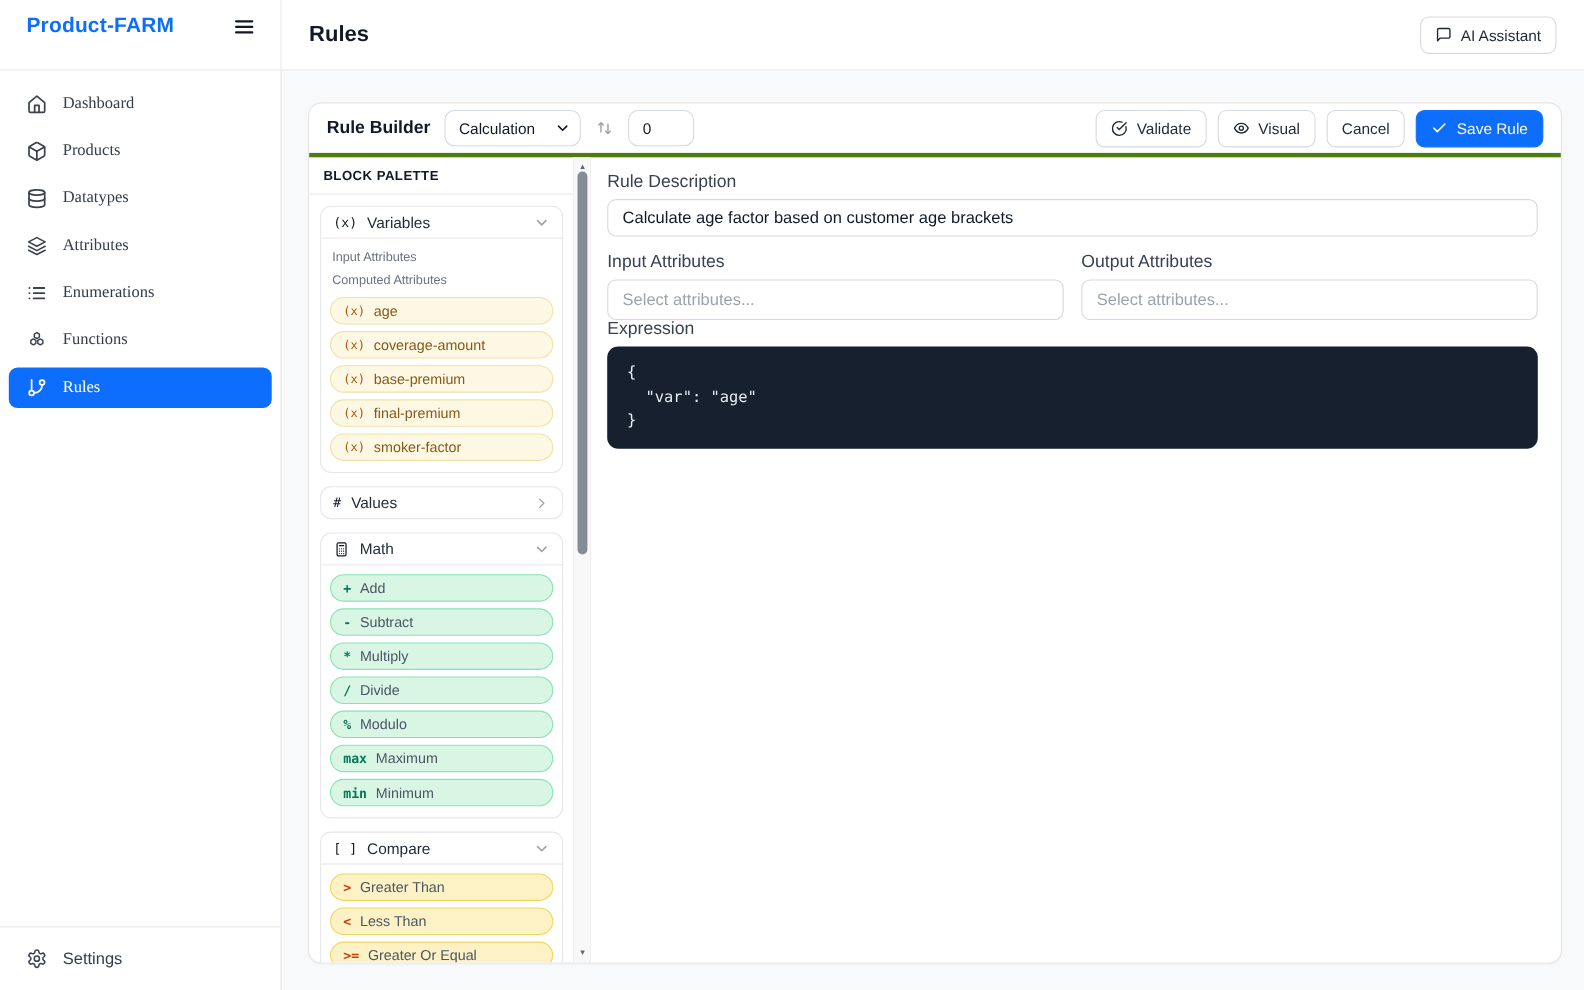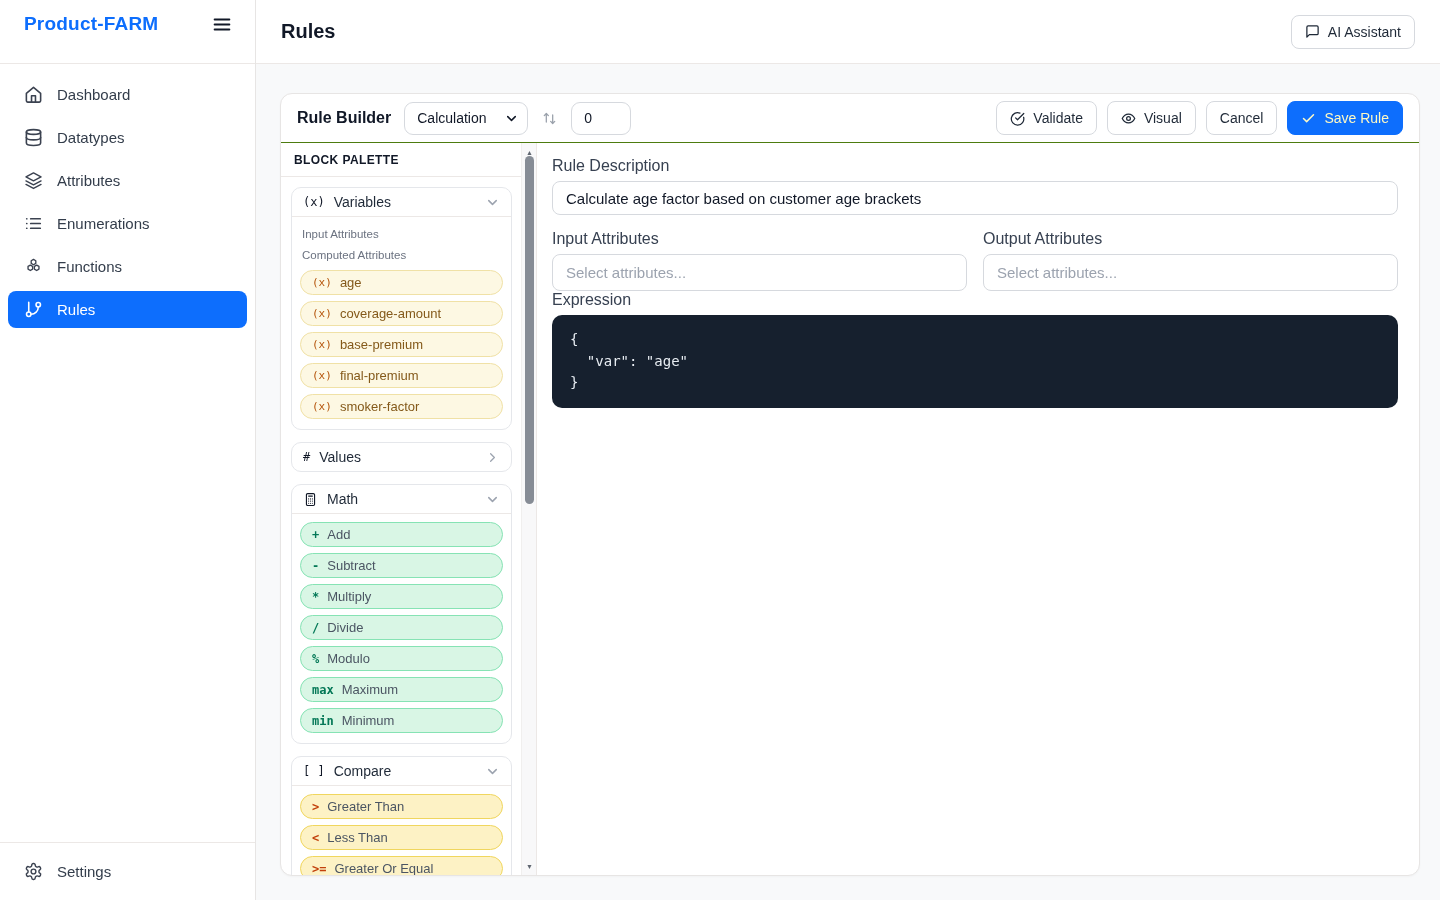--- a/index.html
+++ b/index.html
@@ -10,21 +10,21 @@
     font-family:"Liberation Sans","DejaVu Sans",sans-serif;
     background:#f8f9fa; color:#1f2937;
   }
   svg { display:block; }
 
   
   .sidebar { width:256px; min-width:256px; background:#fff; border-right:1px solid #e7e5e4; display:flex; flex-direction:column; }
   .sidebar-header { height:64px; min-height:64px; display:flex; align-items:center; justify-content:space-between; padding:0 22px 16px 24px; border-bottom:1px solid #ece8e6; }
   .logo { font-size:19px; font-weight:700; color:#0d6efd; letter-spacing:.2px; }
   .hamburger { width:22px; height:22px; color:#111827; cursor:pointer; }
-  .nav { flex:1; padding:12px 8px; }
+  .nav { flex:1; padding:12px 8px;font-family:Liberation Serif, serif; }
   .nav-item { display:flex; align-items:center; gap:14px; padding:9px 16px; margin-bottom:6px; border-radius:8px; font-size:15px; color:#333d4b; cursor:pointer; }
   .nav-item .nav-icon { width:19px; height:19px; color:#3b4250; }
   .nav-item .nav-icon svg { width:19px; height:19px; }
   .nav-item.active { background:#0d6efd; color:#fff; }
   .nav-item.active .nav-icon { color:#fff; }
   .sidebar-footer { border-top:1px solid #ece8e6; padding:10px 8px; }
   .sidebar-footer .nav-item { margin-bottom:0;text-align:right; }
 
   
   .main { flex:1; display:flex; flex-direction:column; min-width:0; }
@@ -33,21 +33,21 @@
 
   .btn { display:inline-flex; align-items:center; gap:8px; background:#fff; border:1px solid #d6d9de; border-radius:8px; height:34px; padding:0 13px; font-size:14px; color:#1f2937; cursor:pointer; font-family:inherit; white-space:nowrap; }
   .btn svg { width:15px; height:15px; }
   .btn.sm { height:34px; }
   .btn.primary { background:#0d6efd; border-color:#0d6efd; color:#fef9c3; }
 
   .content { flex:1; min-height:0; padding:29px 20px 24px 24px; }
   .card { height:100%; background:#fff; border:1px solid #e7e5e4; border-radius:12px; display:flex; flex-direction:column; overflow:hidden; box-shadow:0 1px 2px rgba(0,0,0,.03); }
 
   
-  .card-toolbar { height:49px; min-height:49px; display:flex; align-items:center; justify-content:space-between; padding:0 16px; border-bottom:1px solid #4d7c0f; }
+  .card-toolbar { height:49px; min-height:49px; display:flex; align-items:center; justify-content:space-between; padding:0 16px; border-bottom:4px solid #4d7c0f; }
   .toolbar-left { display:flex; align-items:center; gap:13px; }
   .rb-title { font-size:16px; font-weight:700; color:#111827; }
   .select-wrap { position:relative; }
   .select-wrap select { appearance:none; -webkit-appearance:none; border:1px solid #d6d9de; border-radius:9px; height:33px; min-width:124px; padding:0 30px 0 12px; font-size:14px; font-family:inherit; color:#111827; background:#fff; cursor:pointer; }
   .select-chevron { position:absolute; right:9px; top:9px; width:15px; height:15px; color:#111827; pointer-events:none; }
   .sort-icon { width:17px; height:17px; color:#9aa1ab; }
   .num-input { width:60px; height:33px; border:1px solid #d6d9de; border-radius:9px; padding:0 12px; font-size:14px; font-family:inherit; color:#111827; }
   .toolbar-right { display:flex; gap:10px; }
 
   
@@ -107,20 +107,30 @@
   </div>
   <nav class="nav">
       <div class="nav-item">
         <span class="nav-icon">
           <svg viewBox="0 0 24 24" fill="none" stroke="currentColor" stroke-width="2" stroke-linecap="round" stroke-linejoin="round">
             <path d="M3 10.5 12 3l9 7.5V20a1.6 1.6 0 0 1-1.6 1.6H4.6A1.6 1.6 0 0 1 3 20Z"></path>
             <path d="M9.5 21.6v-8h5v8"></path>
           </svg>
         </span>
         <span class="nav-label">Dashboard</span>
+      </div>
+      <div class="nav-item">
+        <span class="nav-icon">
+          <svg viewBox="0 0 24 24" fill="none" stroke="currentColor" stroke-width="2" stroke-linecap="round" stroke-linejoin="round">
+            <path d="M21 16V8a2 2 0 0 0-1-1.73l-7-4a2 2 0 0 0-2 0l-7 4A2 2 0 0 0 3 8v8a2 2 0 0 0 1 1.73l7 4a2 2 0 0 0 2 0l7-4A2 2 0 0 0 21 16Z"></path>
+            <path d="M3.3 7 12 12l8.7-5"></path>
+            <path d="M12 22V12"></path>
+          </svg>
+        </span>
+        <span class="nav-label">Products</span>
       </div>
       <div class="nav-item">
         <span class="nav-icon">
           <svg viewBox="0 0 24 24" fill="none" stroke="currentColor" stroke-width="2" stroke-linecap="round" stroke-linejoin="round">
             <ellipse cx="12" cy="5" rx="9" ry="3"></ellipse>
             <path d="M3 5v14c0 1.66 4 3 9 3s9-1.34 9-3V5"></path>
             <path d="M3 12c0 1.66 4 3 9 3s9-1.34 9-3"></path>
           </svg>
         </span>
         <span class="nav-label">Datatypes</span>

